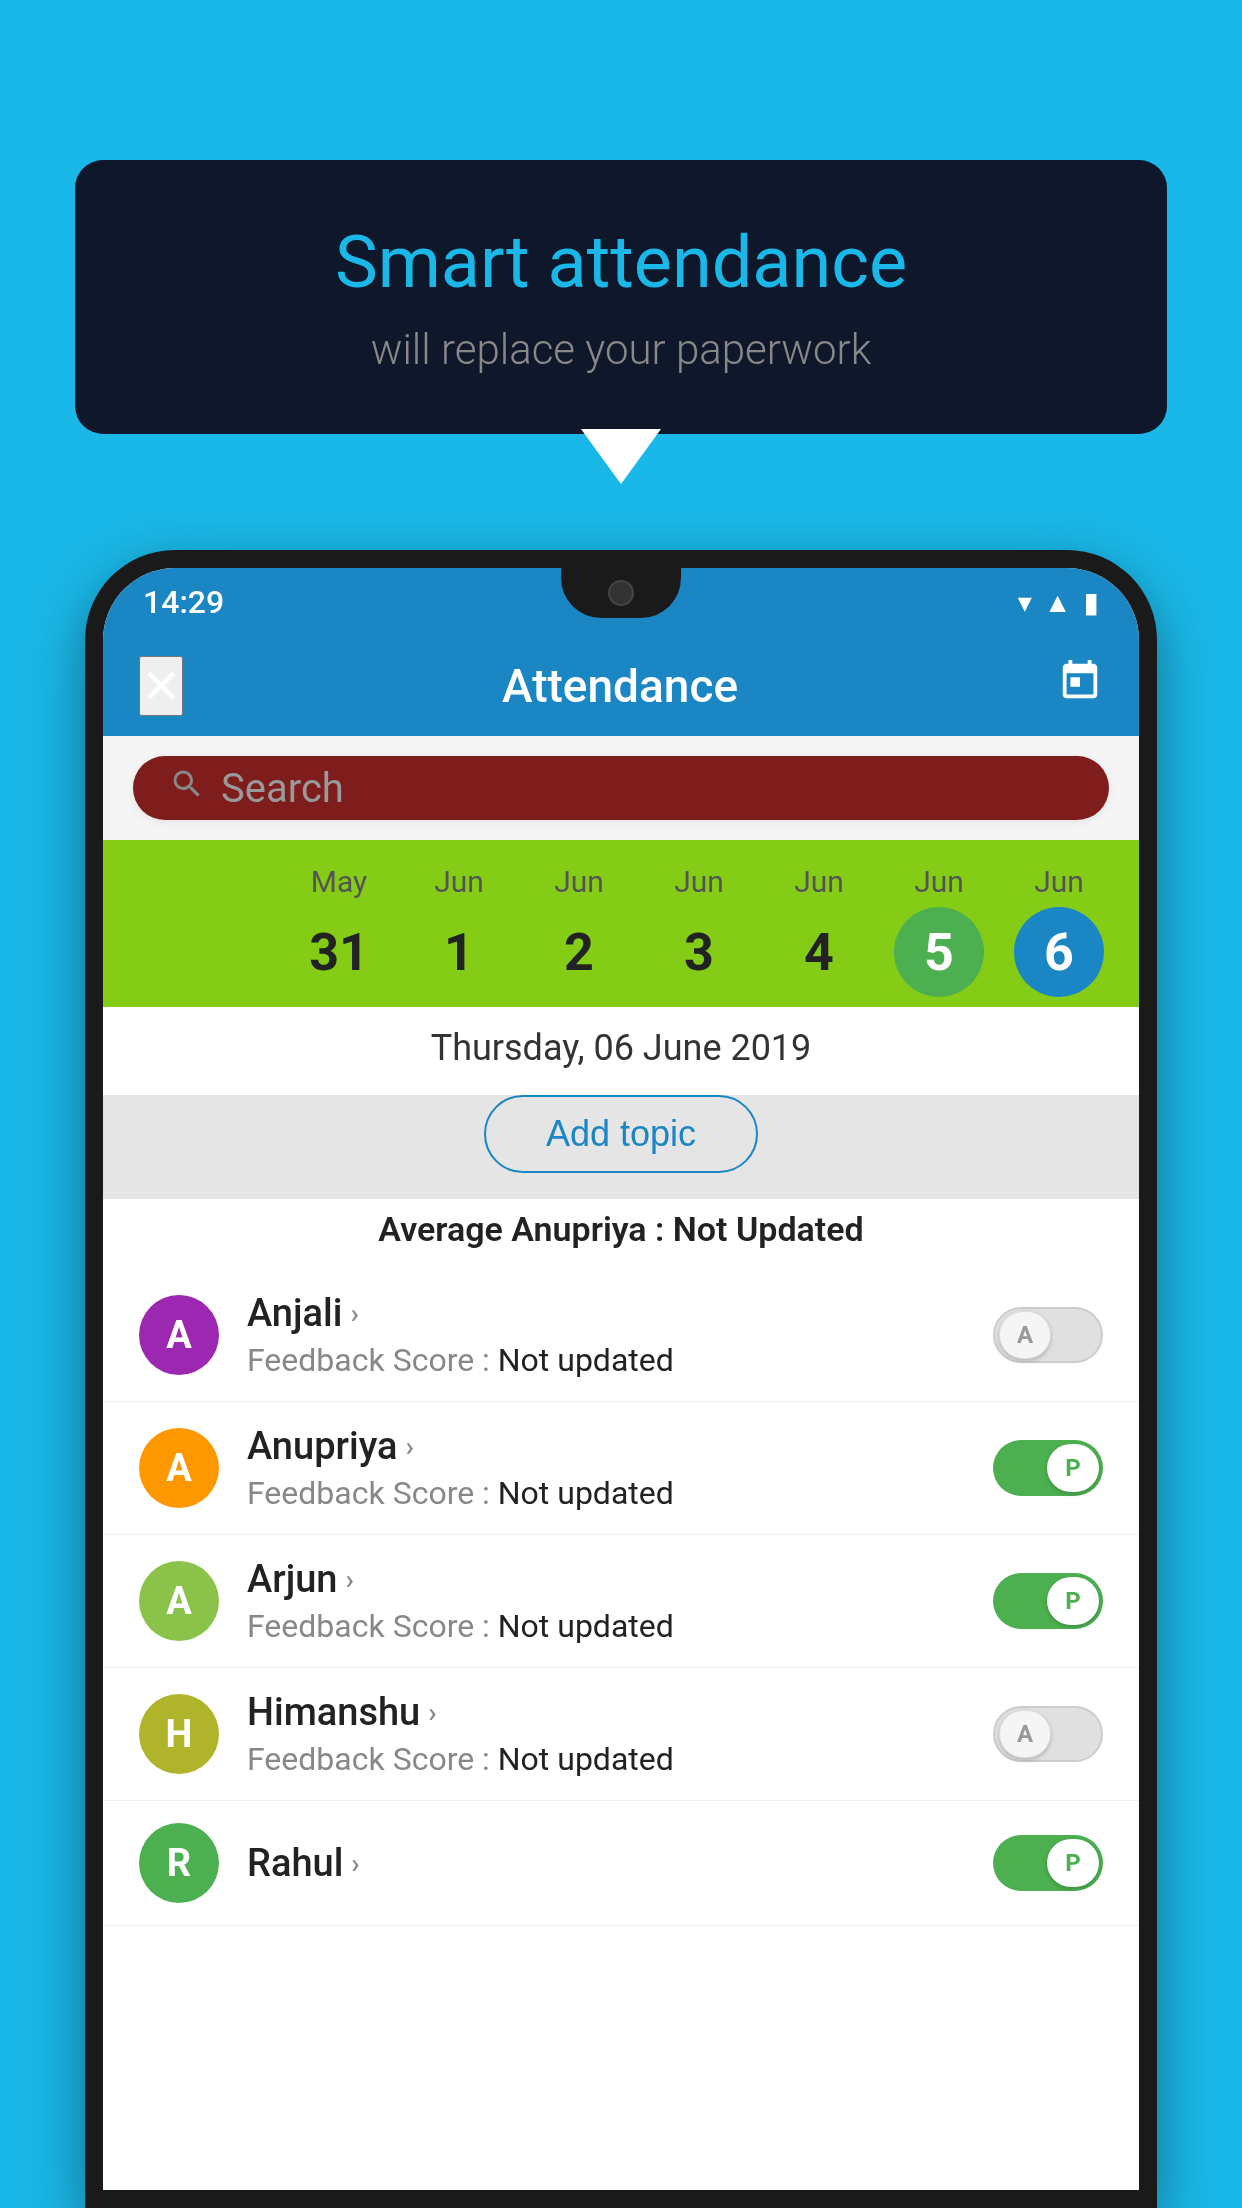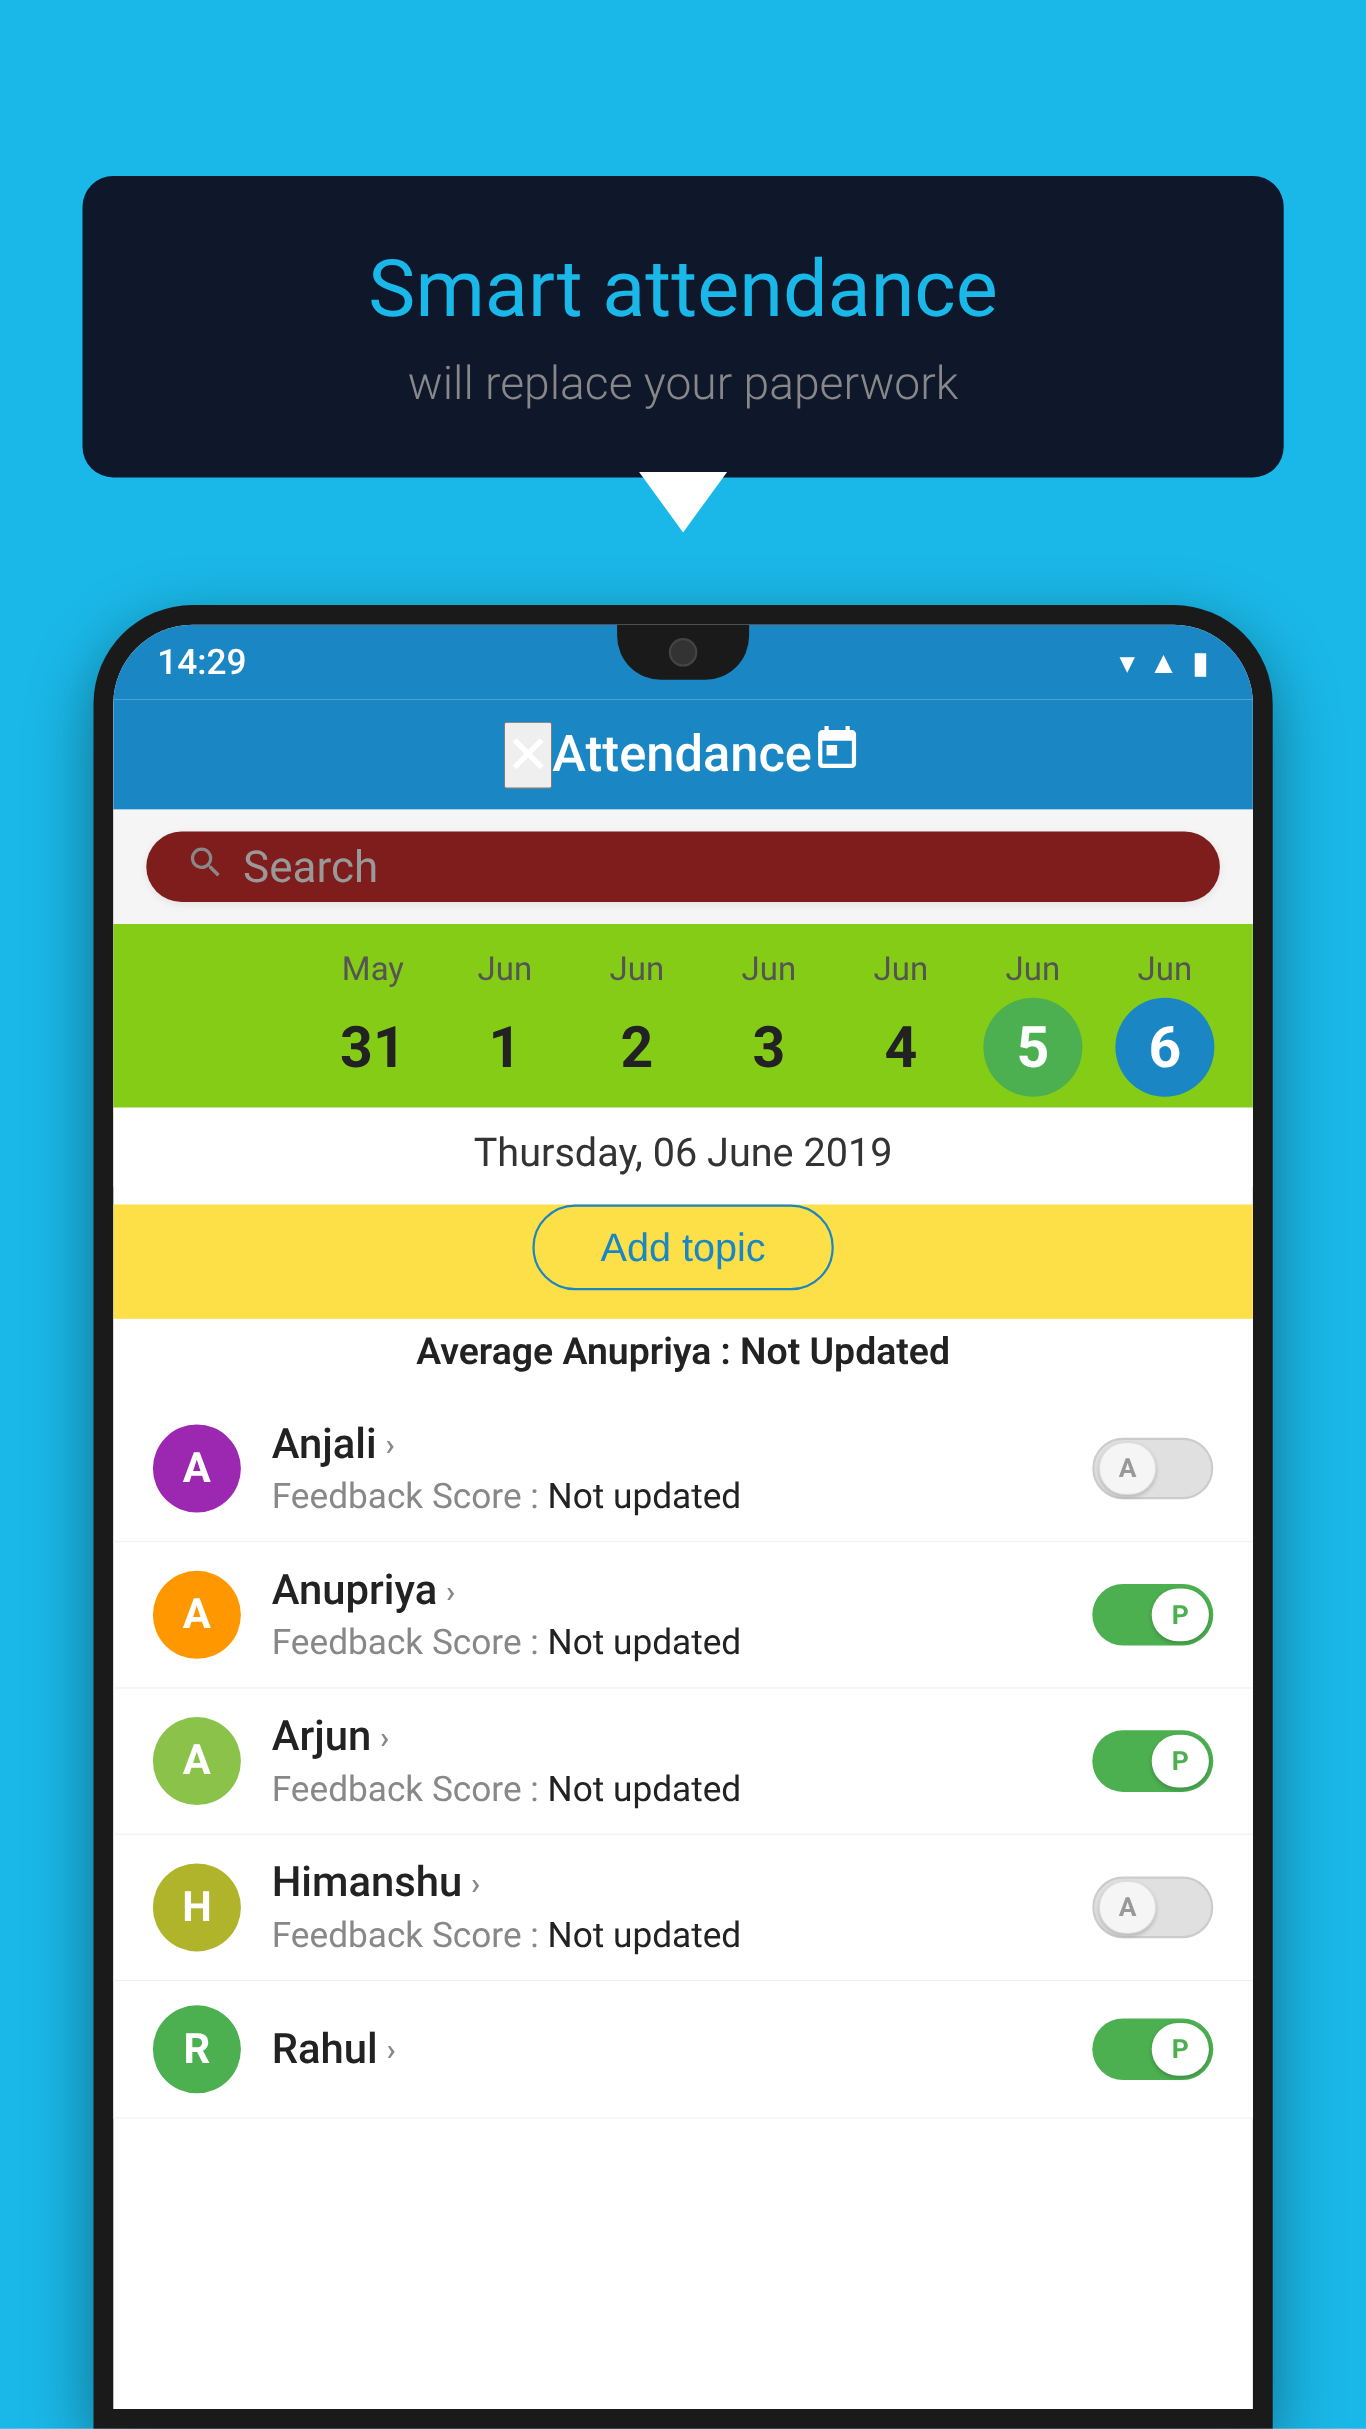--- a/index.html
+++ b/index.html
@@ -117,21 +117,21 @@
       border: 2px solid #444;
     }
 
     
     .app-bar {
       background: #1a86c4;
       height: 100px;
       display: flex;
       align-items: center;
       padding: 0 36px;
-      justify-content: center;
+      justify-content: space-between;
     }
     .app-bar-close {
       color: white;
       font-size: 48px;
       cursor: pointer;
     }
     .app-bar-title {
       color: white;
       font-size: 46px;
       font-weight: 500;
@@ -406,21 +406,21 @@
         <span class="cal-date today">5</span>
       </div>
       <div class="cal-day">
         <span class="cal-month">Jun</span>
         <span class="cal-date selected">6</span>
       </div>
     </div>
 
     <div class="date-label">Thursday, 06 June 2019</div>
 
-    <div style="background:#fde047; text-align:center; padding-bottom: 10px;">
+    <div style="background:#e5e5e5; text-align:center; padding-bottom: 10px;">
       <button class="add-topic-btn">Add topic</button>
     </div>
 
     <div class="avg-feedback">
       <span>Average Anupriya : </span><span>Not Updated</span>
     </div>
 
     <div class="student-list">
 
       <div class="student-item">

